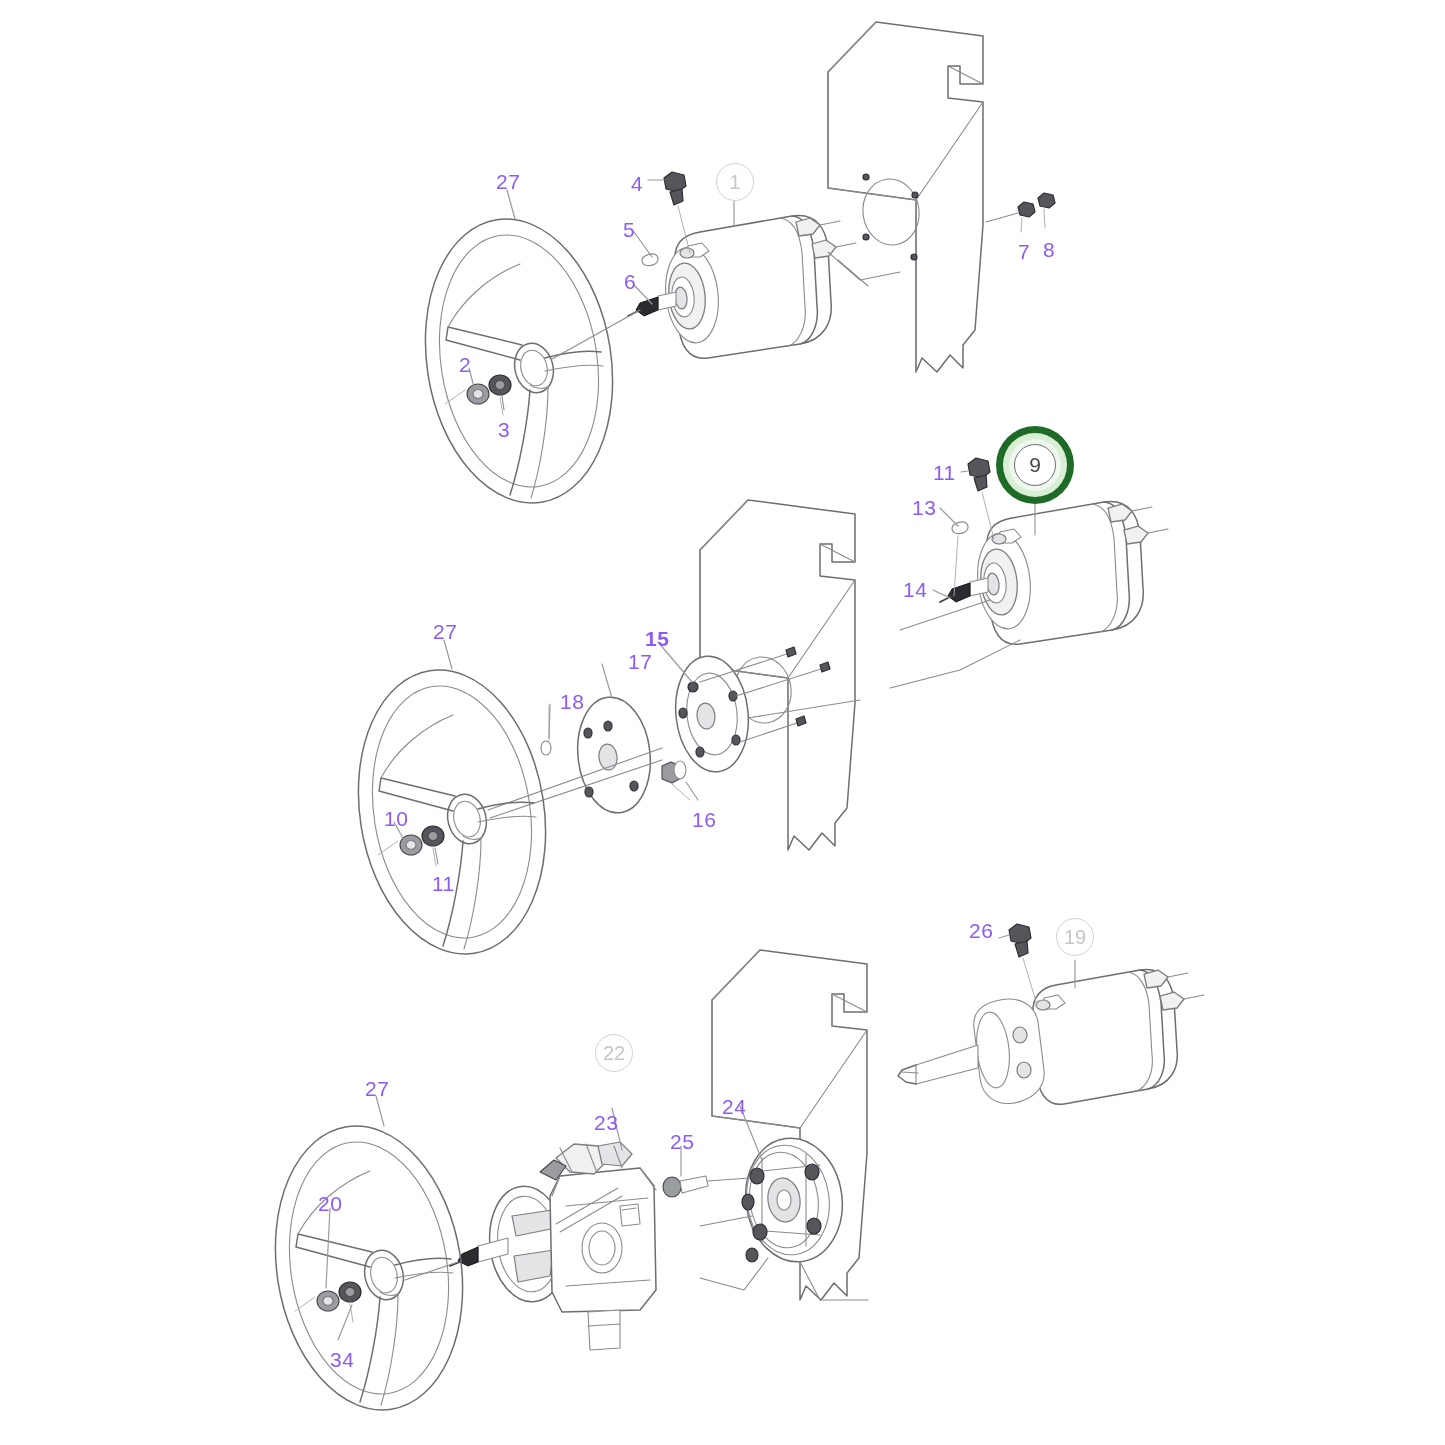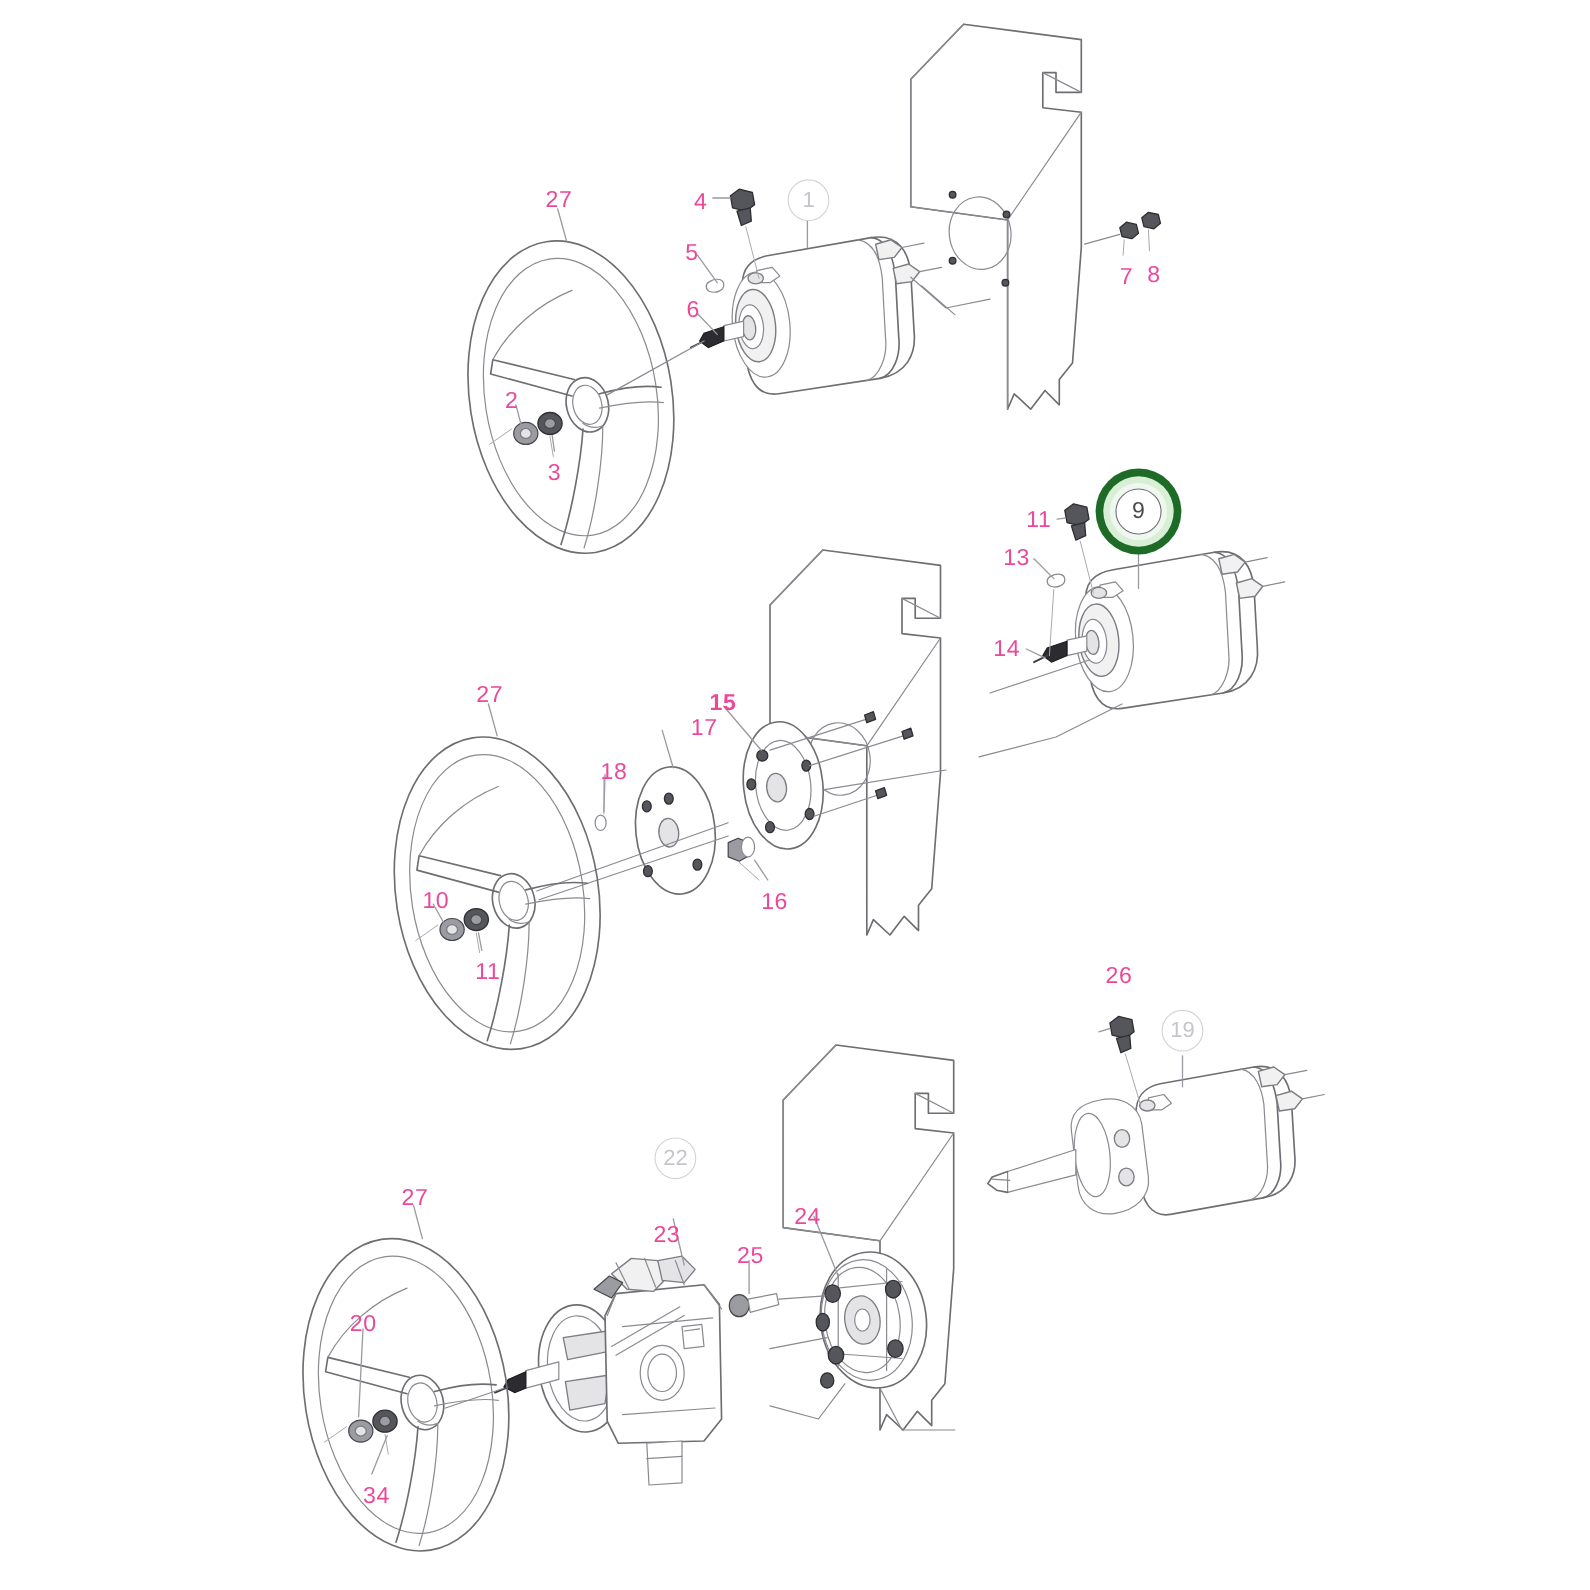--- a/index.html
+++ b/index.html
@@ -36,21 +36,21 @@
   .sf-dark { fill: #55555c; stroke: #2e2e33; stroke-width: 1.2; stroke-linejoin: round; }
   .sf-mid  { fill: #9b9ba2; stroke: #46464c; stroke-width: 1.1; stroke-linejoin: round; }
   .sf-shade{ fill: #f1f1f2; stroke: #7c7c82; stroke-width: 1.3; stroke-linejoin: round; }
   .sf-shade2{ fill: #e4e4e6; stroke: #7c7c82; stroke-width: 1.2; stroke-linejoin: round; }
   .sf-blk  { fill: #2b2b30; stroke: #1a1a1e; stroke-width: 1; }
 
   .callout-label {
     position: absolute;
     font-family: "Liberation Sans", sans-serif;
     font-size: 21px;
-    color: #ec4899;
+    color: #8b5cf6;
     letter-spacing: 0.5px;
     white-space: nowrap;
     user-select: none;
   }
 
   .callout-bubble {
     position: absolute;
     width: 38px;
     height: 38px;
     border-radius: 50%;
@@ -497,28 +497,28 @@
   <div class="callout-label" style="left:903px; top:578px;">14</div>
 
   <div class="callout-bubble highlight" style="left:996px; top:426px;">
     <span class="hl-outer"></span>
     <span class="hl-glow"></span>
     <span class="hl-ring2"></span>
     <span class="hl-inner">9</span>
   </div>
 
   <div class="callout-label" style="left:433px; top:620px;">27</div>
-  <div class="callout-label" style="left:546px; top:690px;">18</div>
+  <div class="callout-label" style="left:560px; top:690px;">18</div>
   <div class="callout-label" style="left:592px; top:650px;margin-left:36px;">17</div>
   <div class="callout-label" style="left:645px; top:627px;font-weight:bold;">15</div>
   <div class="callout-label" style="left:692px; top:808px;">16</div>
   <div class="callout-label" style="left:384px; top:807px;">10</div>
   <div class="callout-label" style="left:432px; top:872px;">11</div>
 
-  <div class="callout-label" style="left:969px; top:876px;margin-left:36px;">26</div>
+  <div class="callout-label" style="left:969px; top:919px;">26</div>
   <div class="callout-bubble" style="left:1056px; top:918px;">19</div>
   <div class="callout-label" style="left:722px; top:1095px;">24</div>
   <div class="callout-bubble" style="left:595px; top:1034px;">22</div>
   <div class="callout-label" style="left:594px; top:1093px;margin-top:18px;">23</div>
   <div class="callout-label" style="left:670px; top:1130px;">25</div>
   <div class="callout-label" style="left:365px; top:1077px;">27</div>
   <div class="callout-label" style="left:318px; top:1192px;">20</div>
   <div class="callout-label" style="left:330px; top:1348px;">34</div>
 
 </div>

